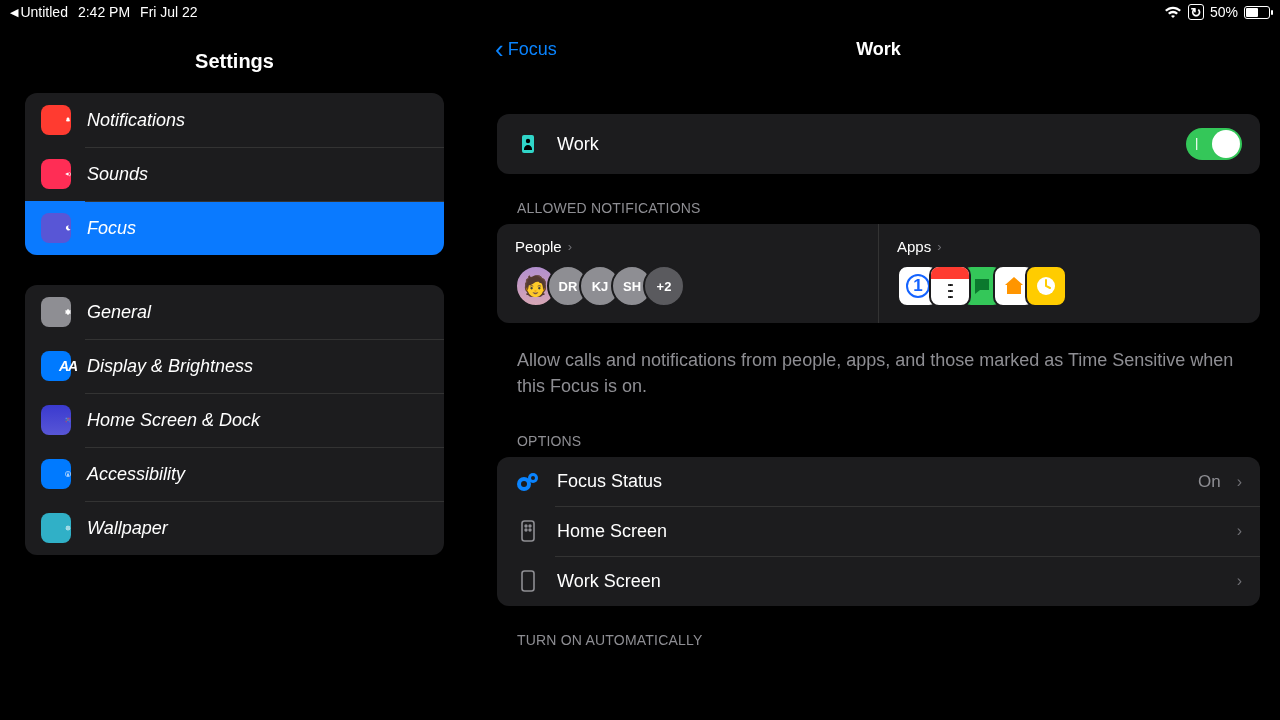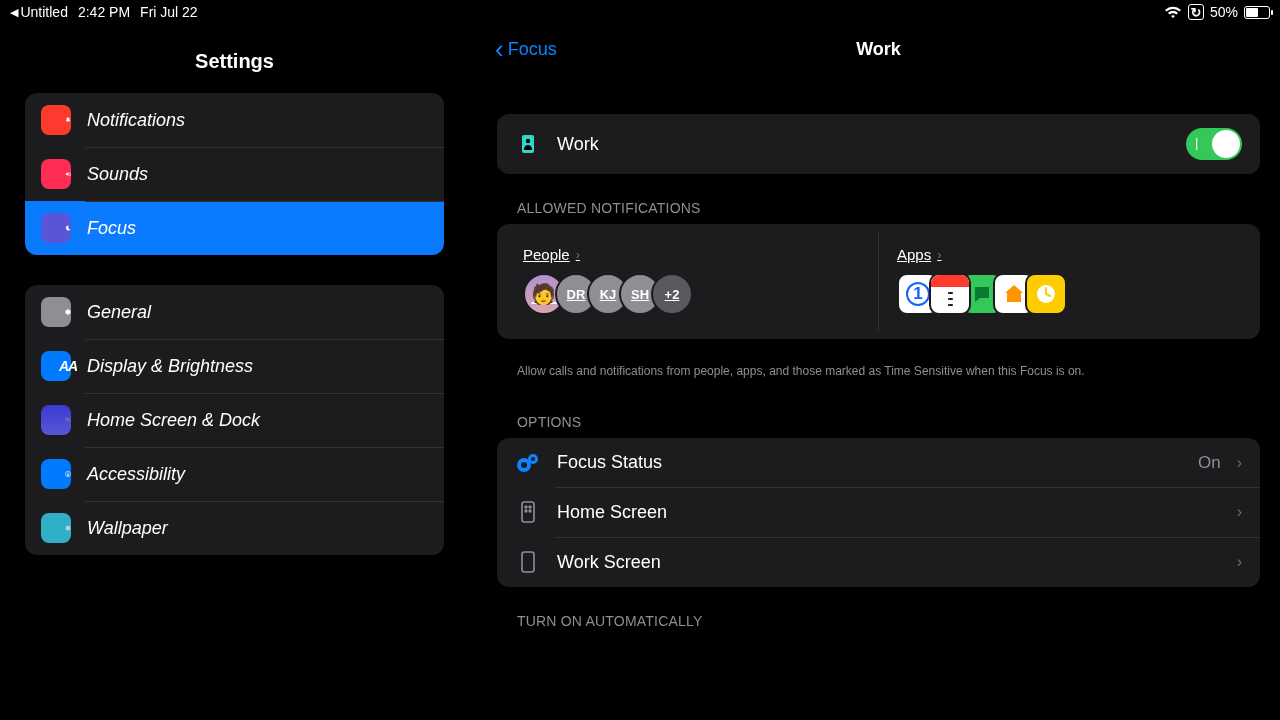--- a/index.html
+++ b/index.html
@@ -46,21 +46,21 @@
   .card-row { display: flex; align-items: center; padding: 14px 18px; gap: 16px; font-size: 18px; position: relative; }
   .card-row + .card-row::before { content: ""; position: absolute; top: 0; left: 58px; right: 0; height: 1px; background: #333; }
   .card-row .spacer { flex: 1; }
   .chev { color: #6e6e73; font-size: 16px; }
   .row-val { color: #8e8e93; font-size: 17px; }
   .row-icon { width: 26px; display: flex; justify-content: center; color: #00c7be; font-size: 20px; }
   .row-icon.grey { color: #8e8e93; }
   .row-icon.status { color: #0a84ff; }
 
   .section-header { font-size: 14px; color: #8e8e93; letter-spacing: 0.2px; padding: 8px 20px; text-transform: uppercase; }
-  .helper { font-size: 12px; color: #8e8e93; padding: 6px 20px 26px; line-height: 1.45; }
+  .helper { font-size: 18px; color: #8e8e93; padding: 6px 20px 26px; line-height: 1.45; }
 
   
   .toggle { width: 56px; height: 32px; border-radius: 16px; background: #34c759; position: relative; cursor: pointer; }
   .toggle .knob { position: absolute; right: 2px; top: 2px; width: 28px; height: 28px; background: #fff; border-radius: 50%; }
   .toggle .tick { position: absolute; left: 9px; top: 7px; color: #fff; font-size: 13px; font-weight: 300; }
 
   
   .allow-card { display: flex; }
   .allow-col { flex: 1; padding: 14px 18px 16px; cursor: pointer; }
   .allow-col + .allow-col { border-left: 1px solid #333; }
@@ -232,21 +232,21 @@
             <span>Work</span>
             <span class="spacer"></span>
             <div class="toggle">
               <span class="tick">|</span>
                 <div class="knob"></div>
             </div>
           </div>
         </div>
 
         <div class="section-header">ALLOWED NOTIFICATIONS</div>
-        <div class="card allow-card" style="padding:8px;text-decoration:underline;">
+        <div class="card allow-card" style="padding:0;">
           <div class="allow-col">
             <div class="allow-head">
               <span>People</span>
               <span class="chev-sm">›</span>
             </div>
             <div class="avatar-stack">
               <div class="avatar av-pic">🧑</div>
               <div class="avatar av-grey">DR</div>
               <div class="avatar av-grey">KJ</div>
               <div class="avatar av-grey">SH</div>

